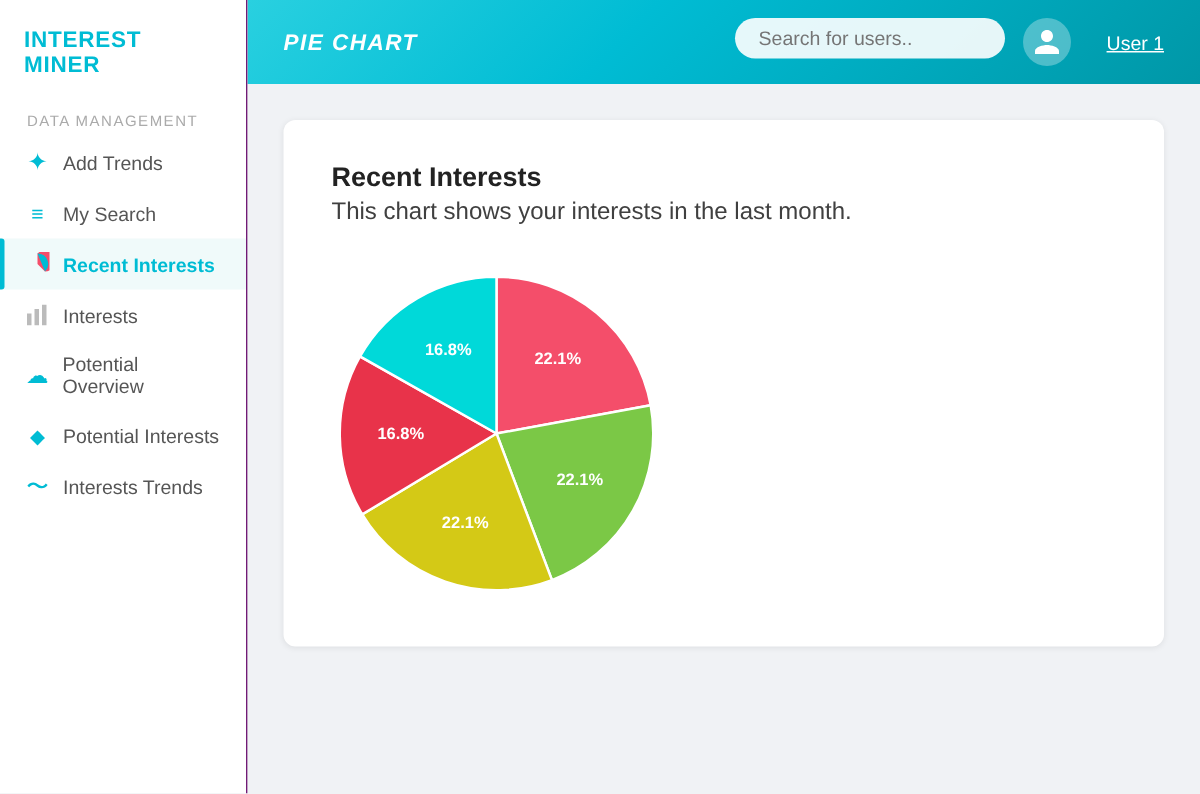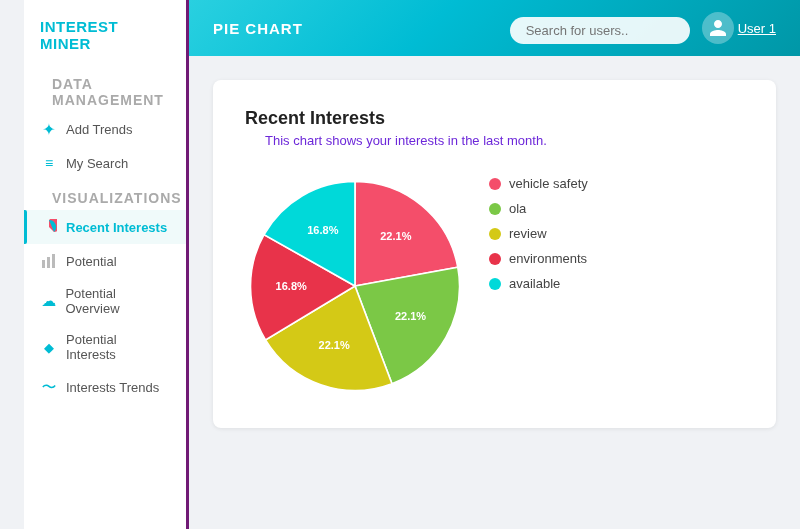--- a/index.html
+++ b/index.html
@@ -6,36 +6,35 @@
     body { font-family: 'Segoe UI', Arial, sans-serif; background: #f0f2f5; display: flex; height: 529px; overflow: hidden; }
 
     
     #sidebar {
       width: 165px;
       min-width: 165px;
       background: #fff;
       height: 100%;
       display: flex;
       flex-direction: column;
-      border-right: 3px solid #701a75;
-      margin-left: 24px;
+      border-right: 1px solid #701a75;
     }
     #sidebar-logo {
       padding: 18px 16px 14px;
       font-size: 15px;
       font-weight: 800;
       color: #00bcd4;
       letter-spacing: 0.5px;
     }
     .sidebar-section-label {
-      padding: 10px 28px 4px;
-      font-size: 14px;
+      padding: 10px 18px 4px;
+      font-size: 10px;
       color: #aaa;
       letter-spacing: 1px;
-      font-weight: 700;
+      font-weight: 400;
     }
     .sidebar-item {
       display: flex;
       align-items: center;
       padding: 8px 16px;
       cursor: pointer;
       font-size: 13px;
       color: #555;
       gap: 8px;
       position: relative;
@@ -79,40 +78,41 @@
       display: flex;
       align-items: center;
       justify-content: space-between;
       flex-shrink: 0;
     }
     #header-title {
       color: #fff;
       font-size: 15px;
       font-weight: 700;
       letter-spacing: 1px;
+      font-style: italic;
     }
     #header-right {
       display: flex;
-      align-items: flex-end;
+      align-items: flex-start;
       gap: 12px;
     }
     #search-box {
       background: rgba(255,255,255,0.9);
       border: none;
       border-radius: 20px;
       padding: 6px 16px;
       font-size: 13px;
       color: #888;
       width: 180px;
       outline: none;
     }
     #user-badge {
       display: flex;
       align-items: center;
-      gap: 4px;
+      gap: 24px;
       color: #fff;
       font-size: 13px;
       cursor: pointer;
       text-decoration: underline;
     }
     #user-avatar {
       width: 32px;
       height: 32px;
       border-radius: 50%;
       background: rgba(255,255,255,0.3);
@@ -136,24 +136,23 @@
       box-shadow: 0 1px 4px rgba(0,0,0,0.08);
       max-width: 620px;
     }
     #card-title {
       font-size: 18px;
       font-weight: 700;
       color: #222;
       margin-bottom: 4px;
     }
     #card-subtitle {
-      font-size: 13px;
-      color: #6d28d9;
+      font-size: 16px;
+      color: #404040;
       margin-bottom: 28px;
-      margin-left: 20px;
     }
     #chart-area {
       display: flex;
       gap: 24px;
     }
     #pie-container {
       width: 220px;
       height: 220px;
       flex-shrink: 0;
     }
@@ -186,40 +185,39 @@
 
   <div class="sidebar-item">
     <span class="sidebar-icon" style="color:#00bcd4;font-size:16px;">✦</span>
     <span>Add Trends</span>
   </div>
   <div class="sidebar-item">
     <span class="sidebar-icon" style="color:#00bcd4;">≡</span>
     <span>My Search</span>
   </div>
 
-  <div class="sidebar-section-label">VISUALIZATIONS</div>
 
   <div class="sidebar-item active">
     <span class="sidebar-icon">
       <svg width="16" height="16" viewBox="0 0 16 16" fill="none">
         <path d="M8 1v7l5 5A7 7 0 1 0 8 1z" fill="#f44e6a"></path>
         <path d="M8 1a7 7 0 0 1 5 12z" fill="#00bcd4"></path>
       </svg>
     </span>
     <span>Recent Interests</span>
   </div>
   <div class="sidebar-item">
     <span class="sidebar-icon">
       <svg width="16" height="14" viewBox="0 0 16 14" fill="none">
         <rect x="1" y="6" width="3" height="8" fill="#bbb"></rect>
         <rect x="6" y="3" width="3" height="11" fill="#bbb"></rect>
         <rect x="11" y="0" width="3" height="14" fill="#bbb"></rect>
       </svg>
     </span>
-    <span>Potential</span>
+    <span>Interests</span>
   </div>
   <div class="sidebar-item">
     <span class="sidebar-icon" style="color:#00bcd4;font-size:15px;">☁</span>
     <span>Potential Overview</span>
   </div>
   <div class="sidebar-item">
     <span class="sidebar-icon" style="color:#00bcd4;font-size:13px;">◆</span>
     <span>Potential Interests</span>
   </div>
   <div class="sidebar-item">
@@ -258,39 +256,16 @@
               <path d="M 0 0 L 0.33612246317002176 0.8885503304554656 A 0.95 0.95 0 0 1 -0.8136157160986783 0.4904380353492525 Z" fill="#d4c916" stroke="#fff" stroke-width="0.015"></path>
               <path d="M 0 0 L -0.8136157160986783 0.4904380353492525 A 0.95 0.95 0 0 1 -0.8271687051568716 -0.4672172227231189 Z" fill="#e8334a" stroke="#fff" stroke-width="0.015"></path>
               <path d="M 0 0 L -0.8271687051568716 -0.4672172227231189 A 0.95 0.95 0 0 1 -1.0182816675936166e-15 -0.95 Z" fill="#00d9d9" stroke="#fff" stroke-width="0.015"></path>
               <text x="0.3714177474703551" y="-0.4454759890993537" text-anchor="middle" dominant-baseline="middle" font-size="0.1" font-weight="bold" fill="#fff">22.1%</text>
               <text x="0.505008262095774" y="0.2852484096625361" text-anchor="middle" dominant-baseline="middle" font-size="0.1" font-weight="bold" fill="#fff">22.1%</text>
               <text x="-0.18977776369750743" y="0.5480733531252664" text-anchor="middle" dominant-baseline="middle" font-size="0.1" font-weight="bold" fill="#fff">22.1%</text>
               <text x="-0.5799419256247144" y="0.008207490645642366" text-anchor="middle" dominant-baseline="middle" font-size="0.1" font-weight="bold" fill="#fff">16.8%</text>
               <text x="-0.29236614235896863" y="-0.5009211902107309" text-anchor="middle" dominant-baseline="middle" font-size="0.1" font-weight="bold" fill="#fff">16.8%</text>
             </svg>
         </div>
-        <div id="legend">
-
-        <div class="legend-item">
-              <div class="legend-dot" style="background: rgb(244, 78, 106);"></div>
-              <span>vehicle safety</span>
-            </div>
-            <div class="legend-item">
-              <div class="legend-dot" style="background: rgb(123, 200, 70);"></div>
-              <span>ola</span>
-            </div>
-            <div class="legend-item">
-              <div class="legend-dot" style="background: rgb(212, 201, 22);"></div>
-              <span>review</span>
-            </div>
-            <div class="legend-item">
-              <div class="legend-dot" style="background: rgb(232, 51, 74);"></div>
-              <span>environments</span>
-            </div>
-            <div class="legend-item">
-              <div class="legend-dot" style="background: rgb(0, 217, 217);"></div>
-              <span>available</span>
-            </div>
-          </div>
       </div>
     </div>
   </div>
 </div>
 
 </body></html>

